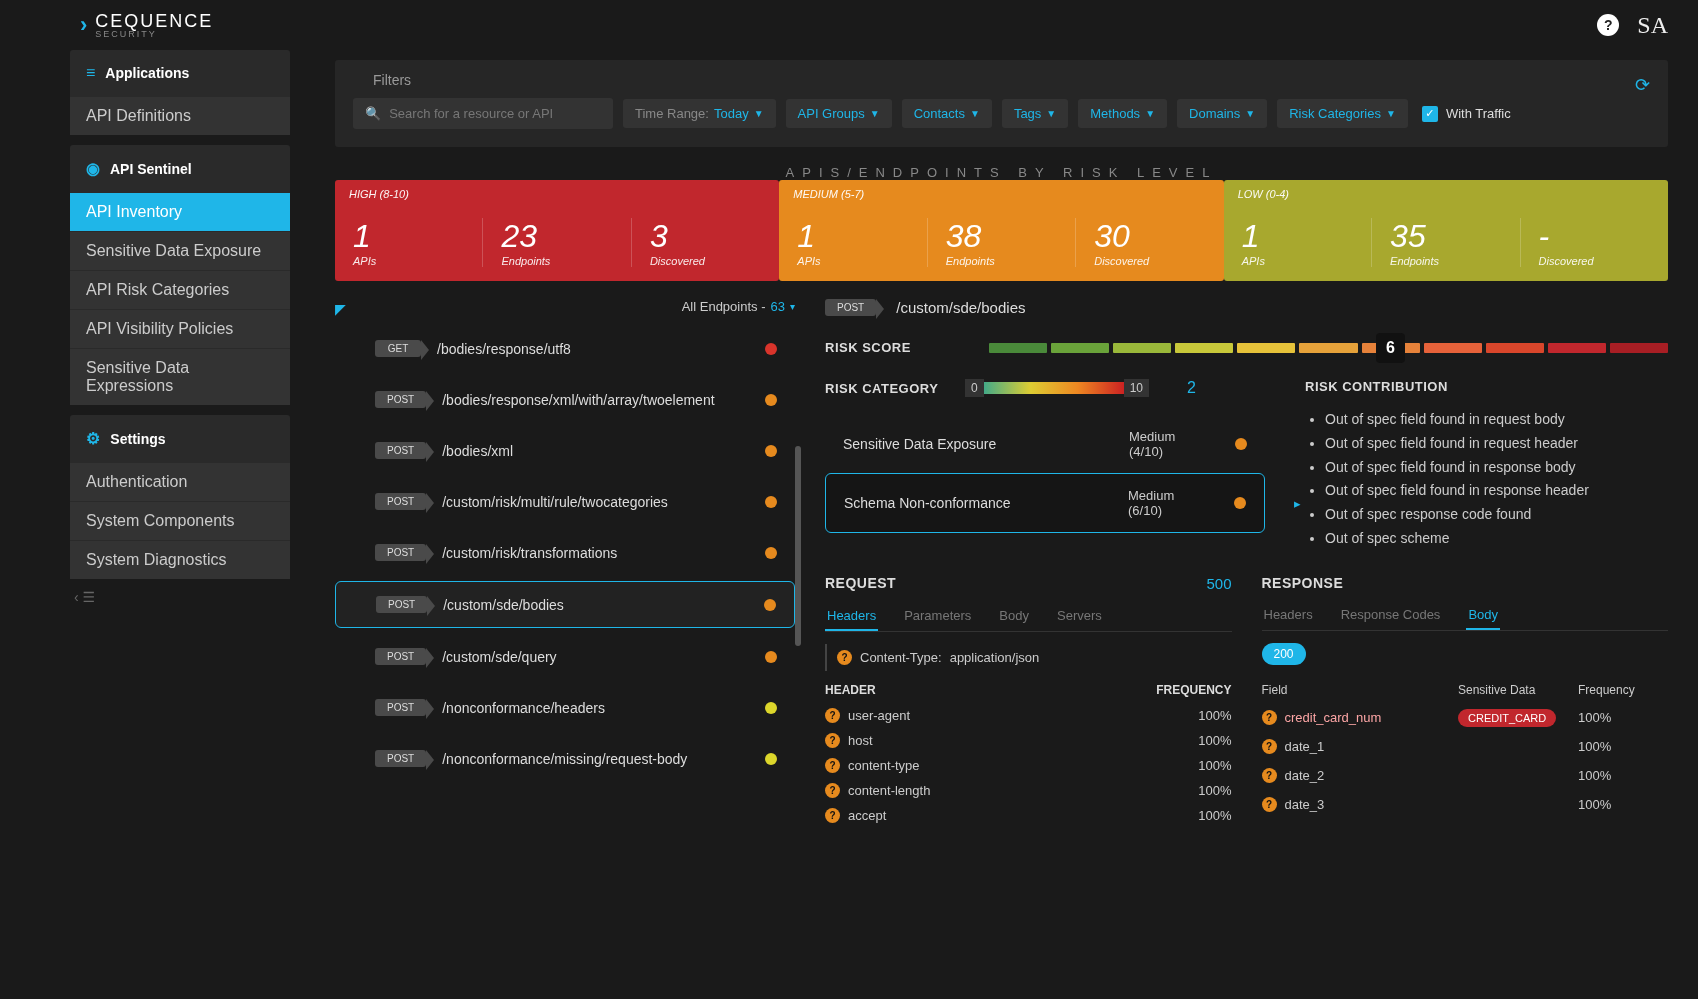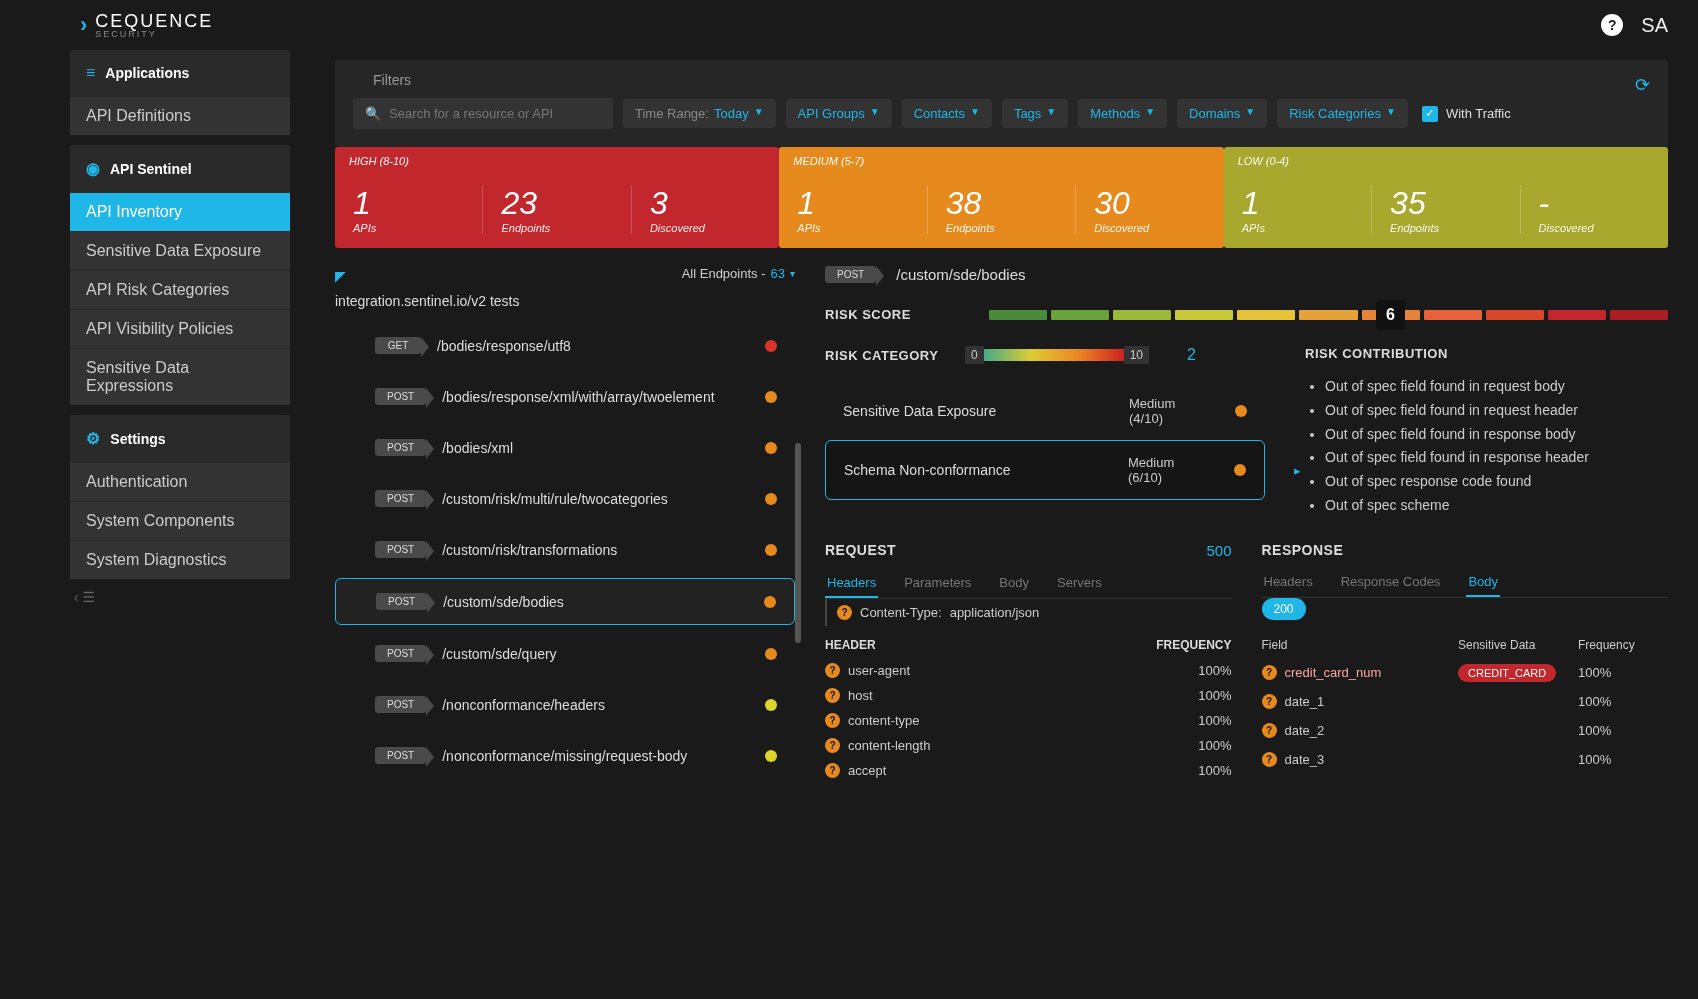--- a/index.html
+++ b/index.html
@@ -22,21 +22,21 @@
   display: flex;
   align-items: center;
   justify-content: space-between;
   padding: 0 30px 0 80px;
 }
 .logo { display: flex; align-items: center; gap: 6px; color: #fff; font-size: 18px; font-weight: 500; letter-spacing: 2px;}
 .logo-caret { color: #1fb6e8; font-size: 22px; font-weight: bold; }
 .logo-sub { font-size: 9px; letter-spacing: 2px; color:#888; display:block; margin-top:-3px; }
 .header-right { display: flex; align-items: center; gap: 18px; }
 .help-icon { width:22px; height:22px; border-radius:50%; background:#fff; color:#222; display:flex; align-items:center; justify-content:center; font-weight:bold; font-size:14px;}
-.user-badge { color:#eee; font-size:20px; }
+.user-badge { color:#eee; font-size:24px;font-family:Liberation Serif, serif; }
 
 
 .sidebar {
   width: 290px;
   padding: 50px 0 0 70px;
 }
 .nav-section { background:#2a2a2a; margin-bottom:10px; border-radius:3px; }
 .nav-head {
   padding: 14px 16px;
   color:#fff;
@@ -84,20 +84,21 @@
   gap:8px;
 }
 .search-box .si { color:#1fb6e8; }
 .filter-chip {
   background:#333;
   border-radius:3px;
   padding:7px 12px;
   color:#1fb6e8;
   font-size:13px;
   display:flex;
+  align-items:center;
   gap:5px;
   cursor:pointer;
 }
 .filter-chip .pre { color:#888; }
 .caret { font-size:10px; }
 .with-traffic { display:flex; align-items:center; gap:8px; color:#ddd; margin-left:4px; }
 .checkbox { width:16px; height:16px; background:#1fb6e8; border-radius:2px; display:flex; align-items:center; justify-content:center; color:#fff; font-size:11px; }
 .refresh { float:right; color:#1fb6e8; font-size:18px; margin-left:auto; }
 
 
@@ -185,21 +186,21 @@
 .contrib { flex:1; }
 .contrib-title { color:#ddd; font-weight:600; font-size:13px; letter-spacing:.5px; margin-bottom:14px;}
 .contrib ul { list-style:disc; padding-left:20px; color:#ccc; font-size:14px; line-height:1.7; }
 
 
 .rr-section { display:flex; gap:30px; }
 .rr-col { flex:1; }
 .rr-head { display:flex; justify-content:space-between; align-items:center; margin-bottom:10px; }
 .rr-title { color:#ddd; font-weight:600; font-size:14px; letter-spacing:.5px; }
 .rr-count { color:#1fb6e8; font-size:15px; }
-.tabs { display:flex; gap:24px; border-bottom:1px solid #333; font-size:13px; }
+.tabs { display:flex; gap:24px; border-bottom:1px solid #333; margin-bottom:12px; font-size:13px; }
 .tab { padding:6px 2px; color:#777; cursor:pointer; }
 .tab.active { color:#1fb6e8; border-bottom:2px solid #1fb6e8; }
 .ct-line { color:#ccc; font-size:13px; padding:6px 0; display:flex; align-items:center; gap:8px; border-left:2px solid #444; padding-left:10px; margin-bottom:6px;}
 .q-icon { width:15px; height:15px; border-radius:50%; background:#e68a1e; color:#111; font-size:10px; display:inline-flex; align-items:center; justify-content:center; font-weight:bold;}
 .tbl-head { display:flex; justify-content:space-between; color:#ddd; font-weight:600; font-size:12px; padding:6px 0; }
 .tbl-row { display:flex; justify-content:space-between; align-items:center; padding:5px 0; color:#ccc; font-size:13px; }
 .tbl-row .l { display:flex; align-items:center; gap:8px; }
 
 .pill-200 { background:#1fb6e8; color:#fff; padding:4px 12px; border-radius:12px; font-size:12px; display:inline-block; margin-bottom:12px;}
 .resp-head { display:grid; grid-template-columns:1fr 120px 90px; color:#ccc; font-size:12px; padding:6px 0; }
@@ -294,20 +295,21 @@
               <span>Risk Categories</span>
               <span class="caret">▼</span>
             </div></div>
         <div class="with-traffic">
           <div class="checkbox">✓</div>
           <span>With Traffic</span>
         </div>
       </div>
     </div>
 
+    <div class="risk-title">APIS/ENDPOINTS BY RISK LEVEL</div>
     <div class="risk-cards" id="risk-cards">
         <div class="risk-card high">
           <div class="risk-card-label">HIGH (8-10)</div>
           <div class="risk-stats">
             <div class="risk-stat">
               <div class="risk-stat-num">1</div>
               <div class="risk-stat-lbl">APIs</div>
             </div>
             <div class="risk-stat">
               <div class="risk-stat-num">23</div>
@@ -356,21 +358,20 @@
       </div>
 
     <div class="content-row">
       <div class="endpoint-col">
         <span class="flag">◤</span>
         <div class="ep-header-row">
           <span>All Endpoints -</span>
           <span class="cnt">63</span>
           <span class="caret" style="color:#1fb6e8;">▾</span>
         </div>
-        <div class="ep-group-title">integration.sentinel.io/v2 tests</div>
         <div class="ep-list" id="ep-list">
           <div class="scrollbar-v"></div>
         <div class="ep-item">
               <span class="method-badge">GET</span>
               <span class="ep-path">/bodies/response/utf8</span>
               <span class="ep-dot dot-red"></span>
             </div>
             <div class="ep-item">
               <span class="method-badge">POST</span>
               <span class="ep-path">/bodies/response/xml/with/array/twoelement</span>

